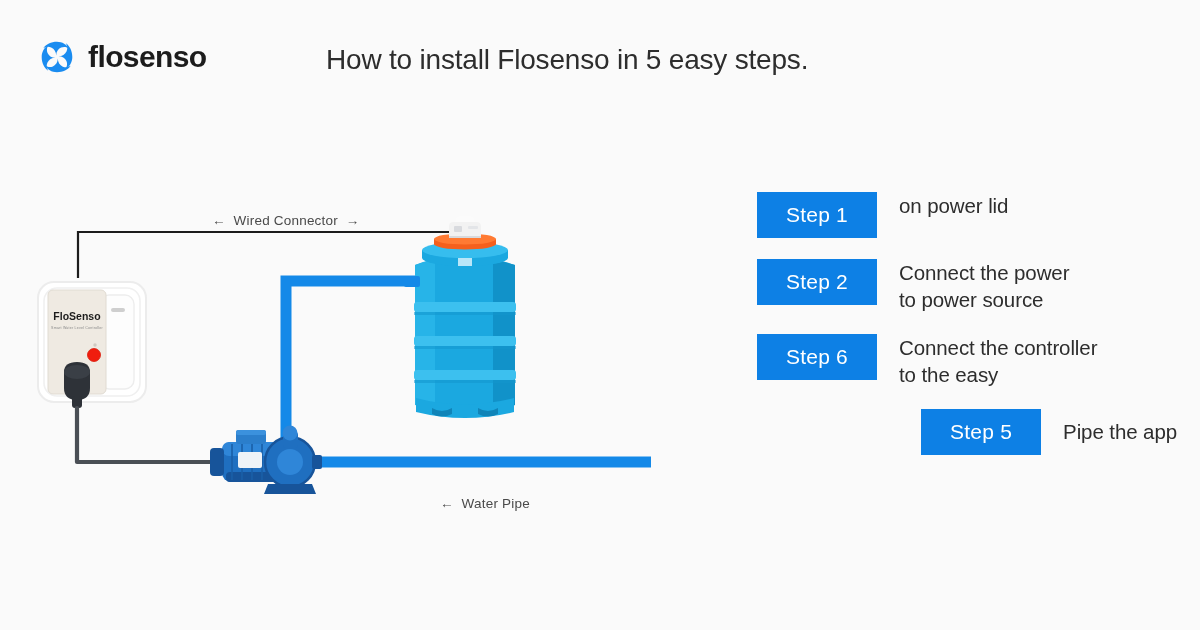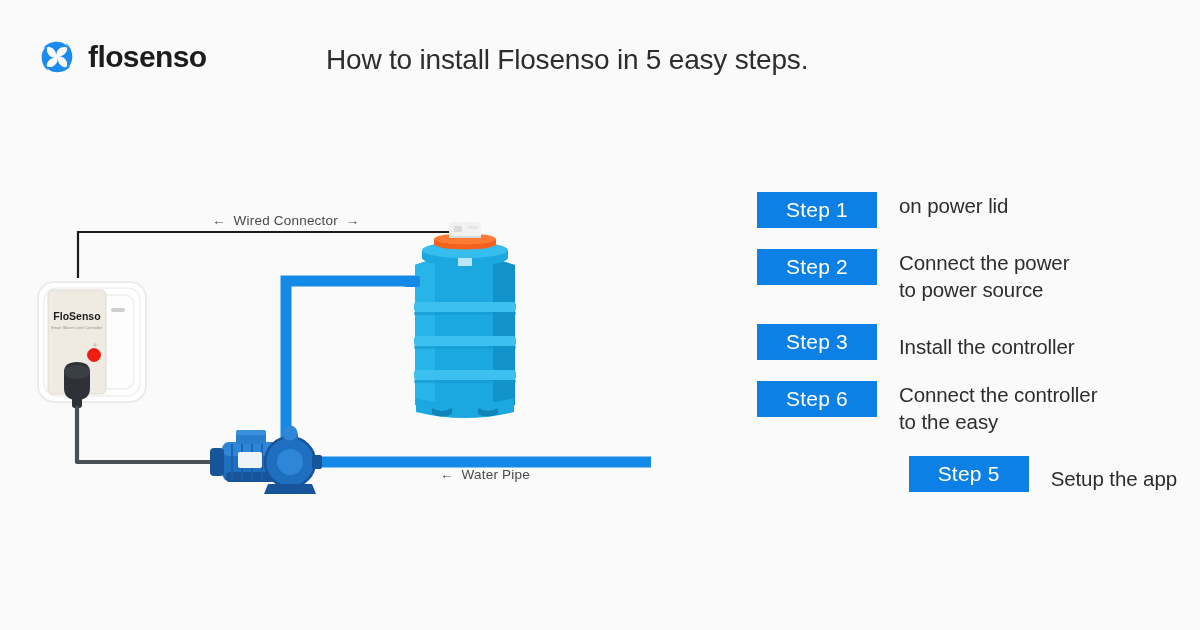--- a/index.html
+++ b/index.html
@@ -72,41 +72,41 @@
     white-space: nowrap;
     font-weight: 400;
   }
   .label-wired {
     left: 202px;
     top: 63px;
     margin-left: 10px;
   }
   .label-pipe {
     left: 440px;
-    top: 317px;
+    top: 346px;
   }
   .arrow-glyph { color: #4a4a4a; }
 
   
   .steps {
     position: absolute;
     left: 757px;
     top: 192px;
     width: 420px;
   }
   .step-row {
     display: flex;
     align-items: flex-start;
     margin-bottom: 21px;
   }
   .step-row:last-child { margin-bottom: 0; justify-content: flex-end; }
 
   .step-badge {
     width: 120px;
-    height: 36px;
+    height: 46px;
     background: #0d80e5;
     color: #ffffff;
     font-size: 21px;
     font-weight: 500;
     display: flex;
     align-items: center;
     justify-content: center;
     flex: 0 0 auto;
     letter-spacing: 0.2px;
   }
@@ -288,35 +288,29 @@
   </div>
 
   <div class="step-row">
     <div class="step-badge">Step 2</div>
     <div class="step-text">
       <span class="ln">Connect the power</span>
       <span class="ln">to power source</span>
     </div>
   </div>
 
-  <div class="step-row">
-    <div class="step-badge">Step 3</div>
-    <div class="step-text step-single">
-      <span class="ln">Install the controller</span>
-    </div>
-  </div>
 
   <div class="step-row">
     <div class="step-badge">Step 6</div>
     <div class="step-text">
       <span class="ln">Connect the controller</span>
       <span class="ln">to the easy</span>
     </div>
   </div>
 
   <div class="step-row">
     <div class="step-badge">Step 5</div>
     <div class="step-text step-single">
-      <span class="ln">Setup the app</span>
+      <span class="ln">Pipe the app</span>
     </div>
   </div>
 
 </div>
 
 </body></html>

